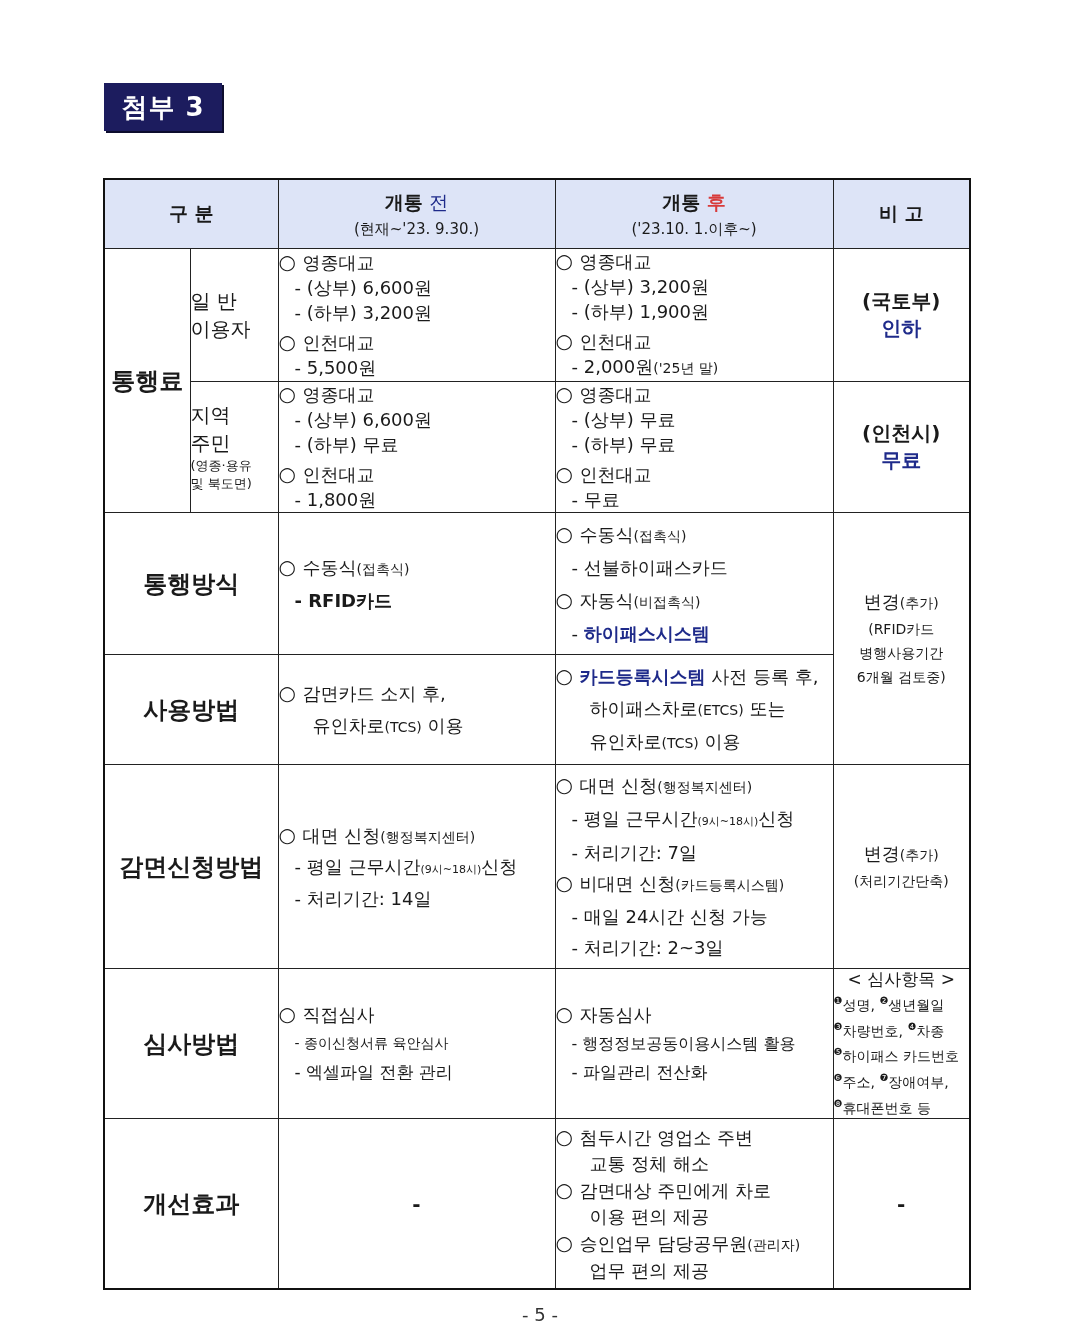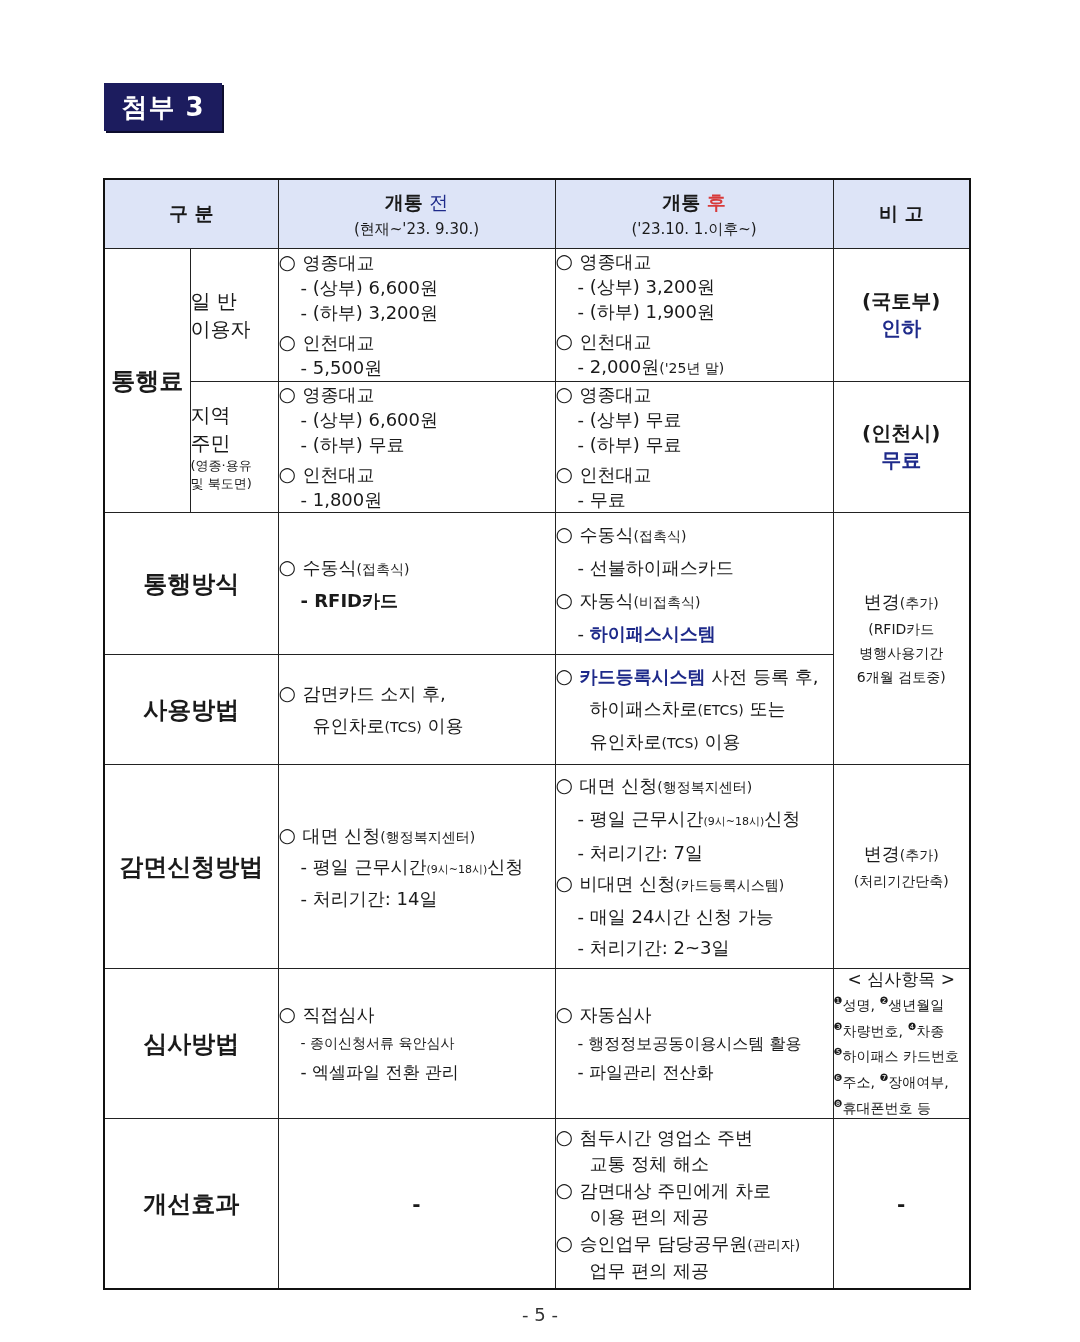--- a/index.html
+++ b/index.html
@@ -28,21 +28,21 @@
   }
   table.main td, table.main th { border: 1px solid #222; padding: 0; vertical-align: middle; }
   th.hd { background: #dde4f7; font-weight: bold; font-size: 19px; text-align: center; height: 68px; border-bottom: 3px double #222; }
   .hd-sub { font-size: 15px; font-weight: normal; display: block; margin-top: 4px; }
   .cat { text-align: center; font-weight: bold; font-size: 24px; }
   .subcat { text-align: left; font-size: 20px; line-height: 28px; }
   .subcat small { font-size: 13px; line-height: 18px; display: block; }
   .cell { font-size: 18px; line-height: 25px; padding: 0 2px 0 2px; }
   .line { white-space: nowrap; }
   .bul::before { content: "○"; display: inline-block; width: 24px; font-size: 20px; }
-  .dash { padding-left: 22px; }
+  .dash { padding-left: 16px; }
   .dash::before { content: "- "; }
   .ind { padding-left: 34px; }
   .small { font-size: 14px; }
   .blue { color: #1e2a8a; font-weight: bold; }
   .red { color: #d83a3a; }
   .note { text-align: center; font-size: 18px; line-height: 27px; }
   .note-b { font-weight: bold; font-size: 20px; }
   .note-s { font-size: 14px; line-height: 24px; }
   .review { font-size: 14px; line-height: 21px; padding: 0 2px; }
   .review .hdr { text-align: center; font-size: 17px; }

